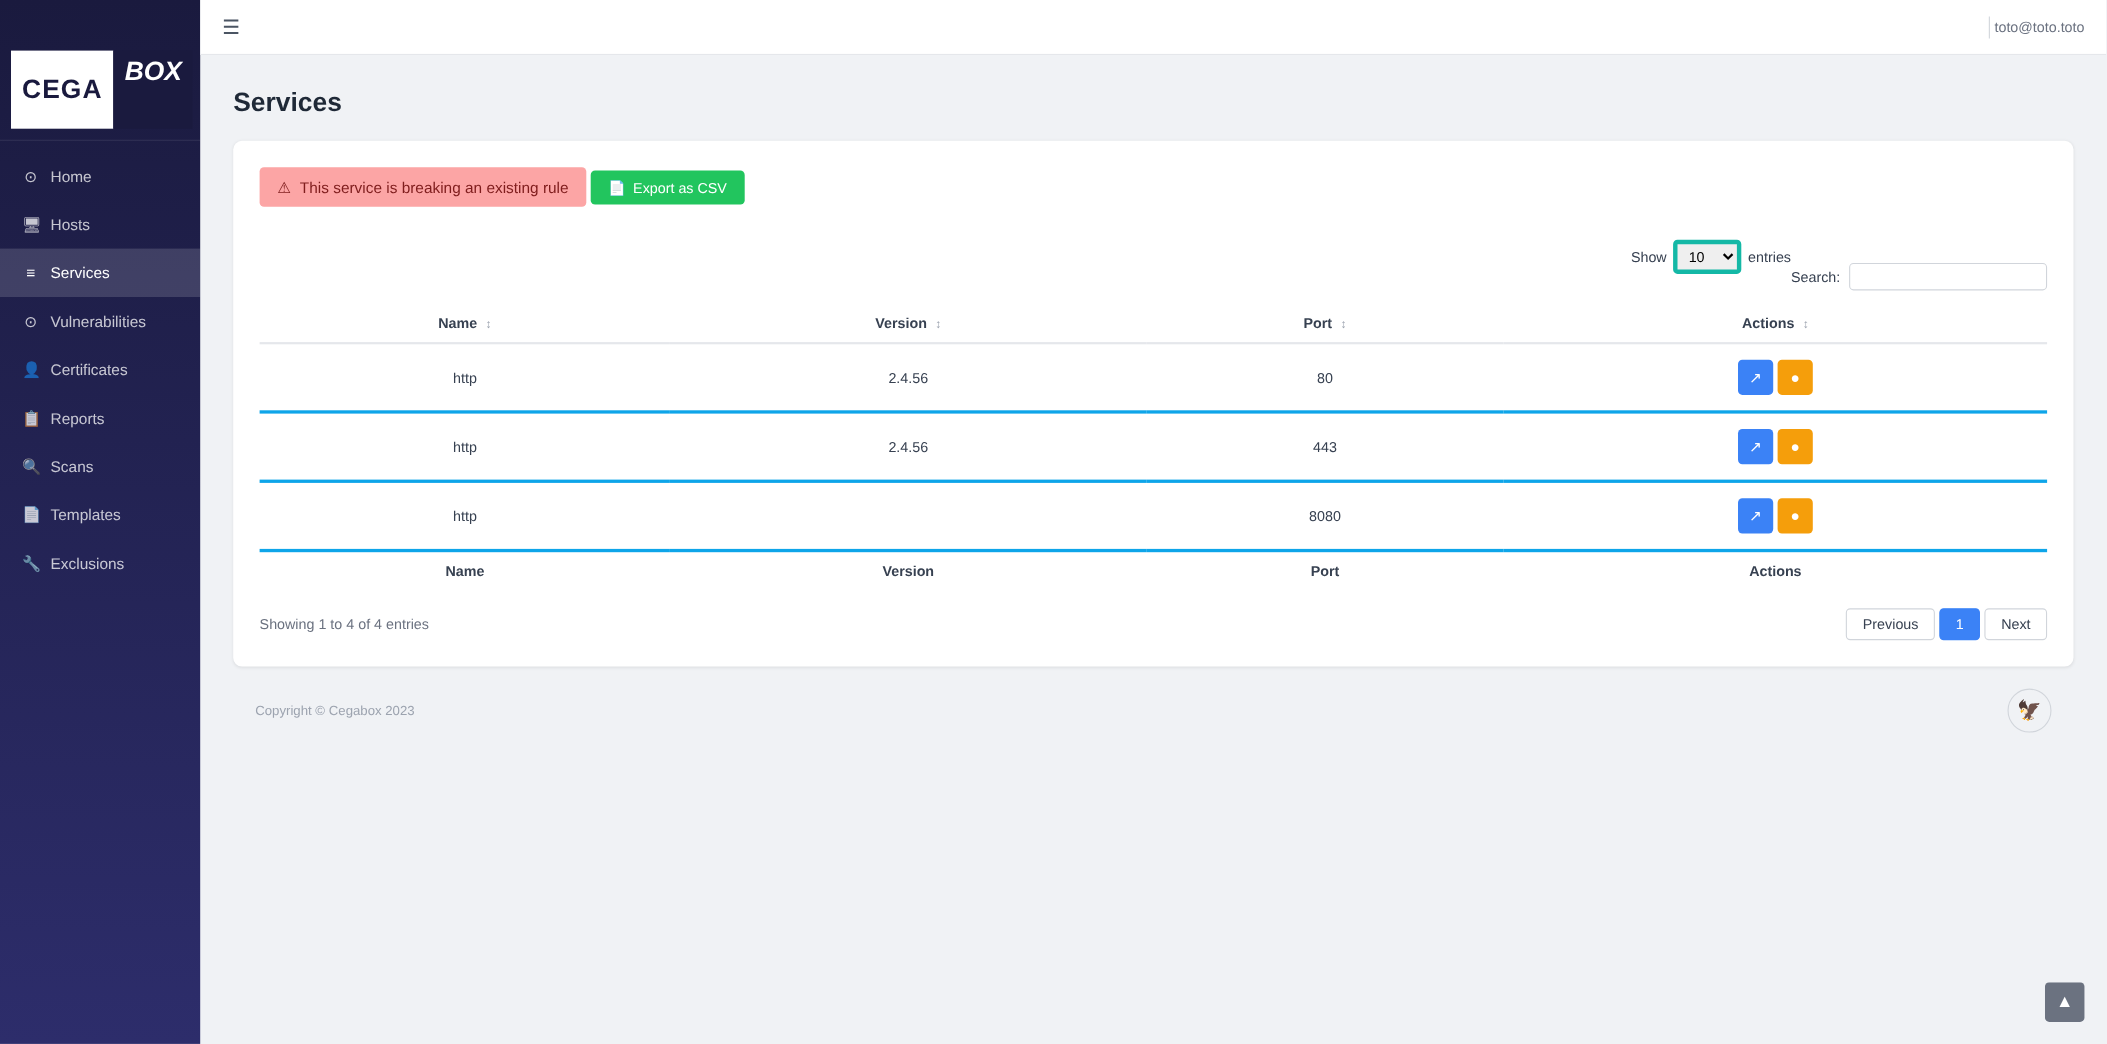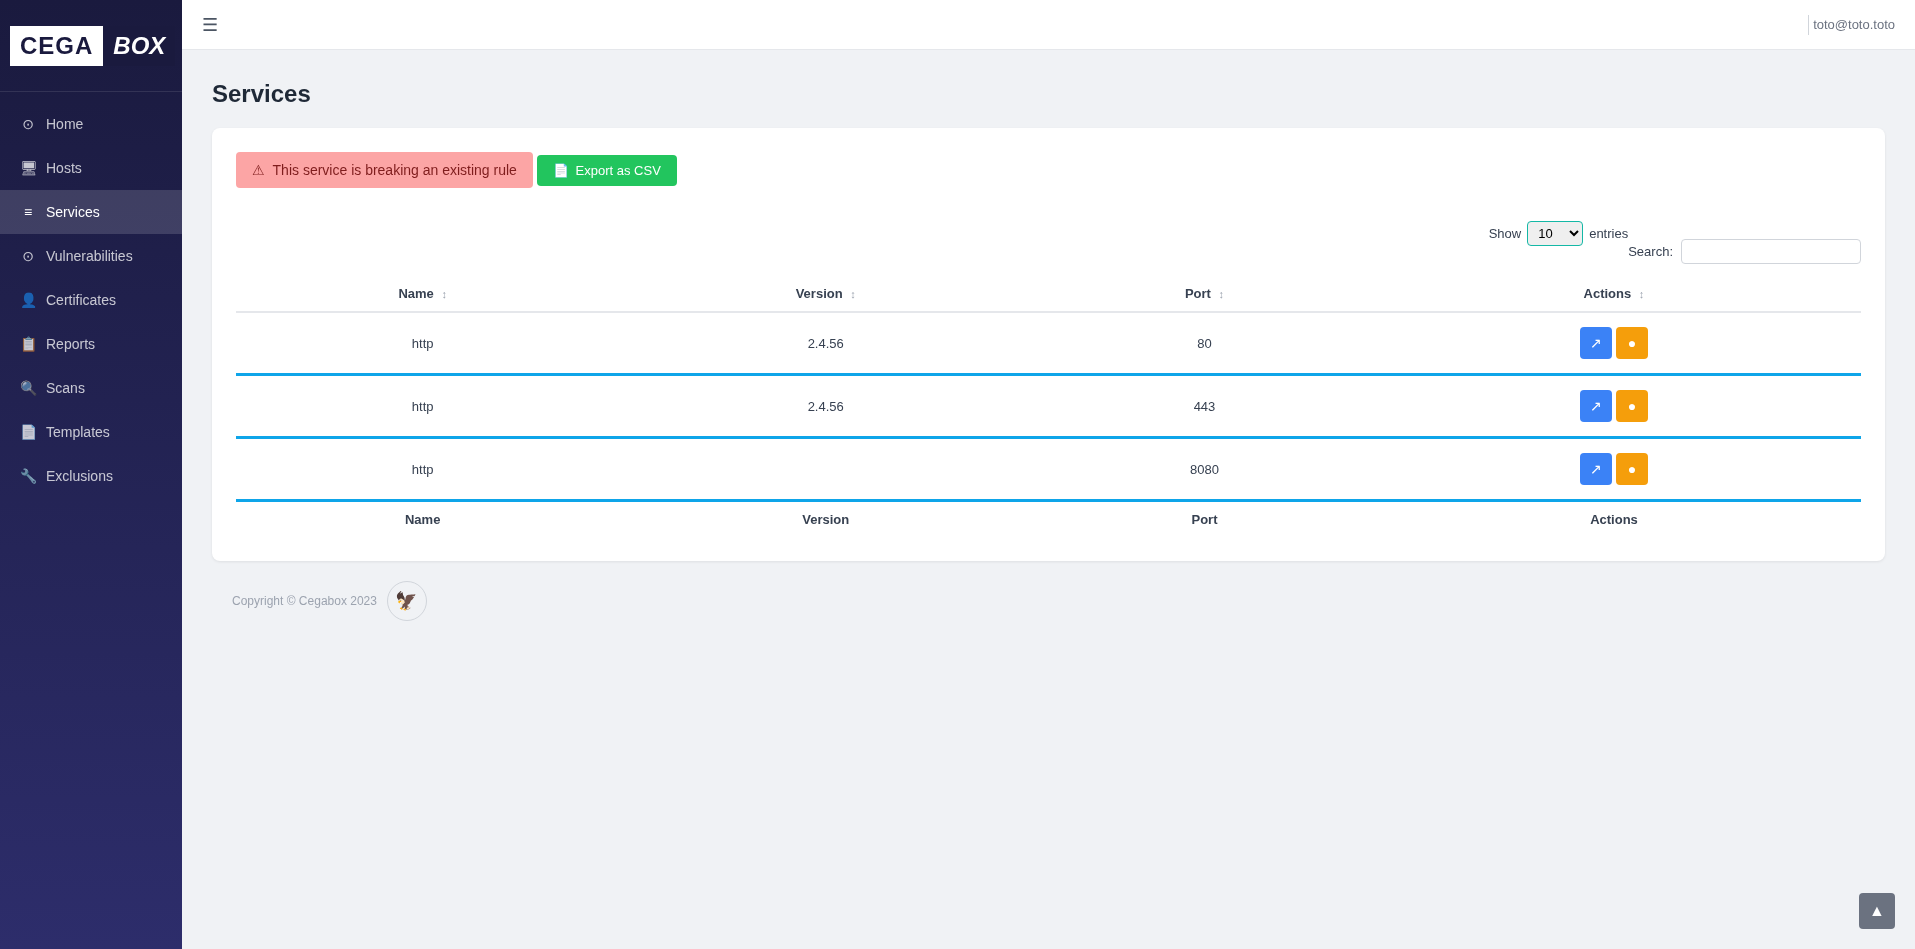--- a/index.html
+++ b/index.html
@@ -9,24 +9,24 @@
     .sidebar {
       width: 182px;
       background: linear-gradient(180deg, #1a1a3e 0%, #2d2d6b 100%);
       display: flex;
       flex-direction: column;
       flex-shrink: 0;
       min-height: 100vh;
     }
     .sidebar-logo {
       display: flex;
-      align-items: center;
       padding: 10px 10px;
       border-bottom: 1px solid rgba(255,255,255,0.1);
       height: 92px;
+      margin-top: 36px;
     }
     .logo-box {
       background: white;
       padding: 6px 10px;
       display: flex;
       align-items: center;
     }
     .logo-text {
       font-size: 24px;
       font-weight: 900;
@@ -115,21 +115,21 @@
     }
 
     .table-controls {
       display: flex;
       justify-content: flex-end;
       align-items: center;
       margin-bottom: 12px;
     }
     .show-entries { display: flex; align-items: center; gap: 6px; font-size: 13px; color: #374151; }
     .show-entries select {
-      border: 1px solid #14b8a6;
+      border: 4px solid #14b8a6;
       border-radius: 4px;
       padding: 3px 6px;
       font-size: 13px;
     }
     .search-box { display: flex; align-items: center; gap: 8px; font-size: 13px; color: #374151; margin-top: 37px; }
     .search-box input {
       border: 1px solid #d1d5db;
       border-radius: 4px;
       padding: 4px 10px;
       font-size: 13px;
@@ -197,21 +197,21 @@
     .page-btn.active { background: #3b82f6; color: white; border-color: #3b82f6; }
 
     
     .footer {
       text-align: center;
       padding: 20px;
       font-size: 12px;
       color: #9ca3af;
       display: flex;
       align-items: center;
-      justify-content: flex-start;
+      justify-content: space-between;
       gap: 10px;
     }
     .footer-logo {
       width: 40px;
       height: 40px;
       border-radius: 50%;
       border: 1px solid #d1d5db;
       display: inline-flex;
       align-items: center;
       justify-content: center;
@@ -376,20 +376,28 @@
         <tfoot>
           <tr>
             <th>Name</th>
             <th>Version</th>
             <th>Port</th>
             <th>Actions</th>
           </tr>
         </tfoot>
       </table>
 
+      <div class="pagination-area">
+        <span>Showing 1 to 4 of 4 entries</span>
+        <div class="pagination-btns">
+          <button class="page-btn">Previous</button>
+          <button class="page-btn active">1</button>
+          <button class="page-btn">Next</button>
+        </div>
+      </div>
     </div>
 
     <div class="footer">
       <span>Copyright © Cegabox 2023</span>
       <div class="footer-logo">🦅</div>
     </div>
   </div>
 </div>
 
 <button class="scroll-top-btn">▲</button>

